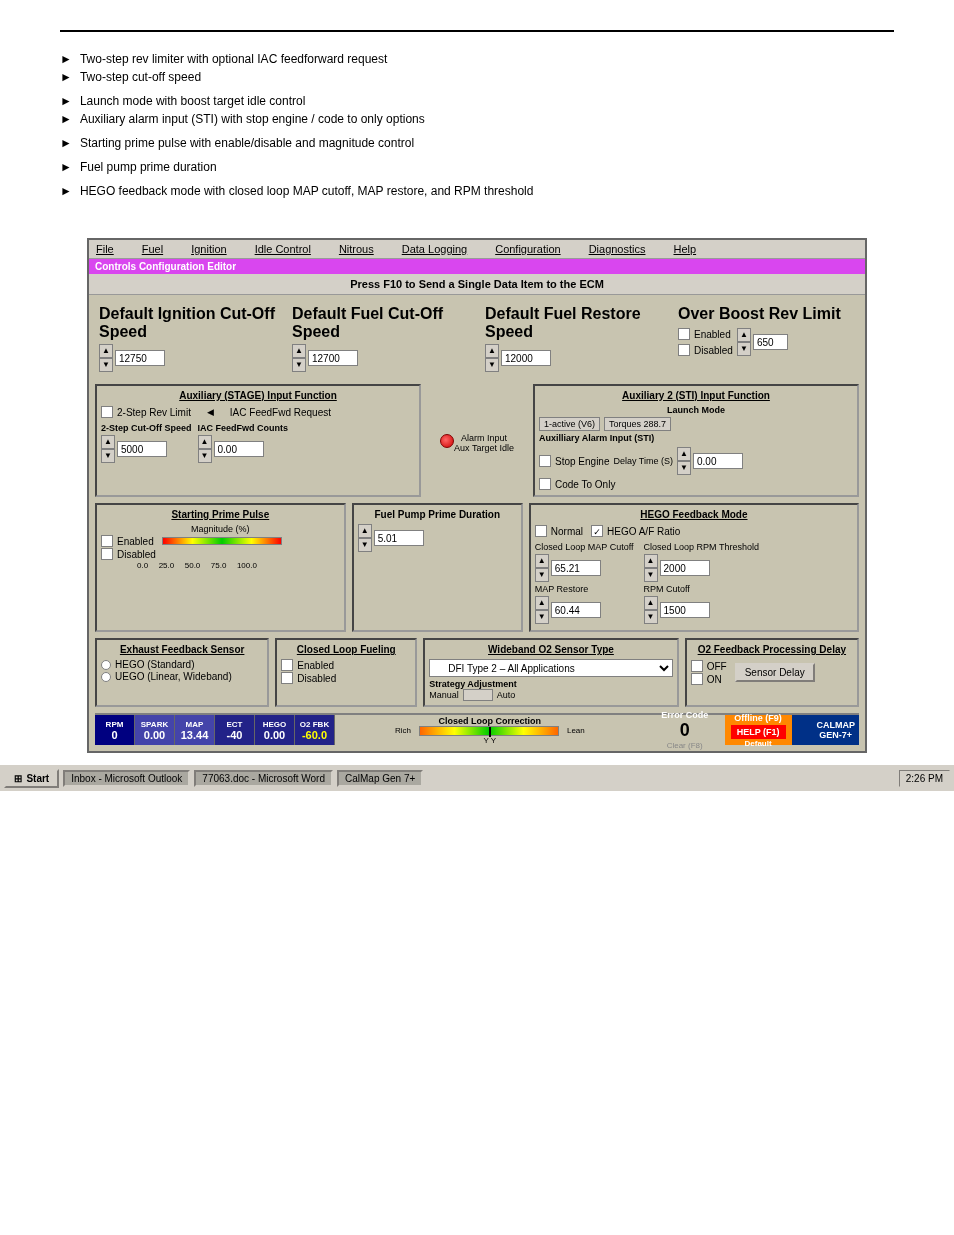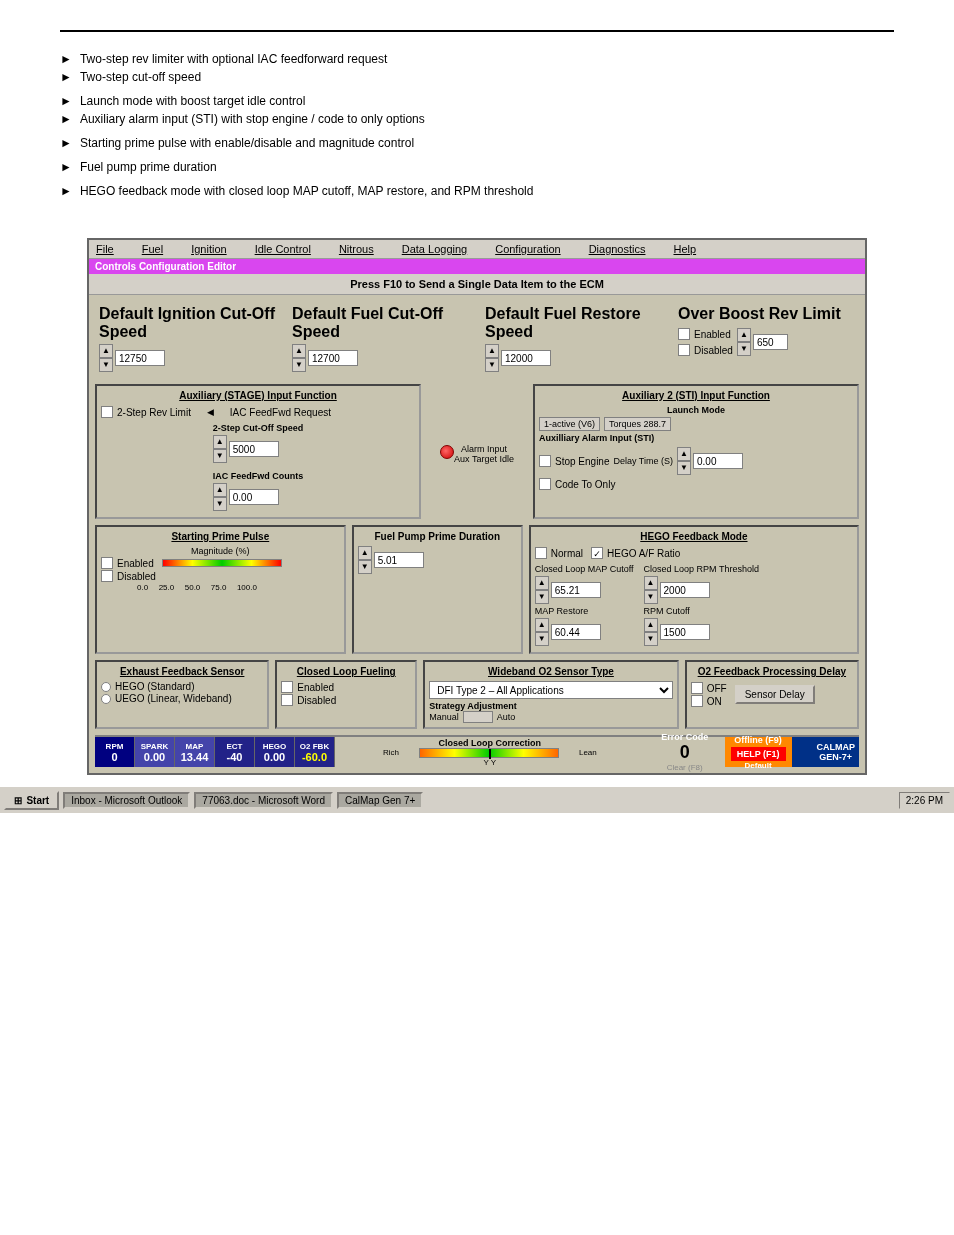--- a/index.html
+++ b/index.html
@@ -228,21 +228,21 @@
       border: 1px solid #808080;
       background: #fff;
       display: inline-block;
       flex-shrink: 0;
     }
 
     
     .dropdown {
       background: #fff;
       border: 1px solid #808080;
-      padding: 1px 3px;
+      padding: 1px 14px;
       font-size: 10px;
       width: 100%;
       height: 18px;
     }
 
     
     .toolbar-btn {
       background: #d4d0c8;
       border: 2px outset #d4d0c8;
       padding: 2px 8px;
@@ -294,21 +294,21 @@
       padding: 2px 6px;
     }
     .cl-title {
       font-size: 9px;
       font-weight: bold;
       color: #000;
     }
     .cl-bar-row {
       display: flex;
       align-items: center;
-      gap: 20px;
+      gap: 8px;
       font-size: 8px;
       color: #000;
     }
     .cl-bar {
       width: 140px;
       height: 10px;
       background: linear-gradient(to right, #ff6600, #ffff00, #00cc00, #ffff00, #ff6600);
       border: 1px solid #808080;
       position: relative;
     }
@@ -549,21 +549,21 @@
       <div class="aux-panel">
         <div class="aux-panel-title">Auxiliary (STAGE) Input Function</div>
         <div style="display:flex; gap:16px; align-items:center; margin-bottom:4px;">
           <div class="cb-row">
             <div class="cb-box"></div>
             <span>2-Step Rev Limit</span>
           </div>
           <span style="font-size:9px;">◀</span>
           <span class="fs10">IAC FeedFwd Request</span>
         </div>
-        <div style="display:flex; gap:6px; align-items:center;flex-direction:column;">
+        <div style="display:flex; gap:6px; align-items:center;">
           <div style="flex-direction:column;">
             <div class="fs9 bold">2-Step Cut-Off Speed</div>
             <div class="spinbox">
               <div class="spin-arrows">
                 <div class="spin-btn">▲</div>
                 <div class="spin-btn">▼</div>
               </div>
               <input class="spin-input" type="text" value="5000" style="">
             </div>
           </div>

